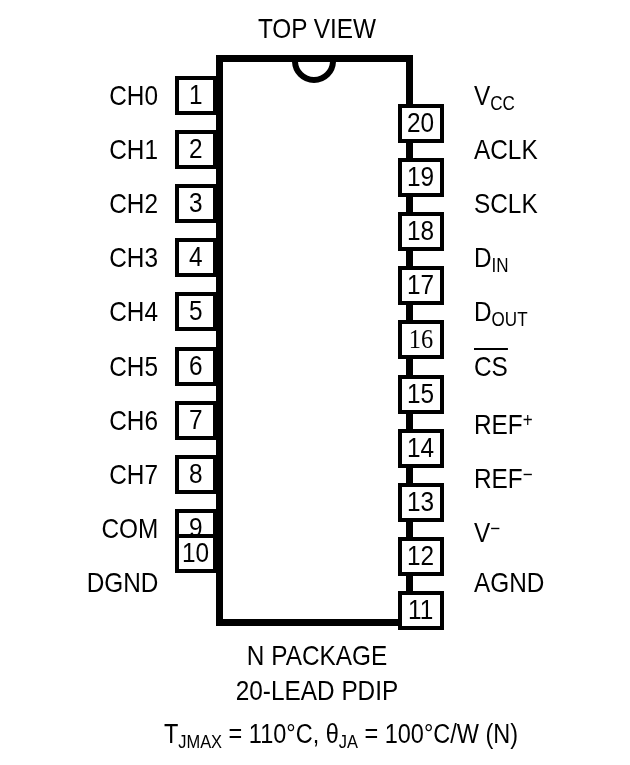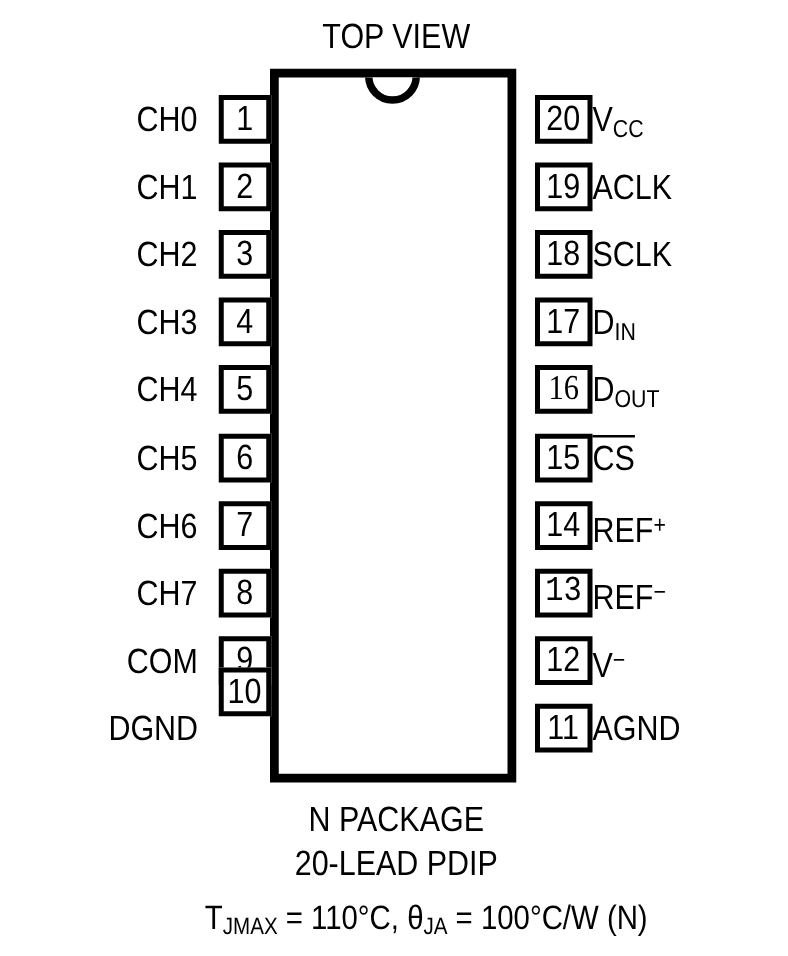--- a/index.html
+++ b/index.html
@@ -62,21 +62,21 @@
     position: absolute;
     height: 39px;
     border: 4px solid var(--ink, #000000);
     box-sizing: border-box;
     background: #ffffff;
     text-align: center;
     font-size: 28px;
     line-height: 30px;
   }
   .pin-box.left  { left: 175px; width: 42px; }
-  .pin-box.right { left: 428px; width: 46px; }
+  .pin-box.right { left: 398px; width: 46px; margin-top: 28px; }
   .pin-num {
     display: inline-block;
     transform: scaleX(0.87);
     transform-origin: 50% 50%;
   }
 
   .pin-label {
     position: absolute;
     height: 39px;
     line-height: 39px;
@@ -172,21 +172,21 @@
       <div class="pin-box right" style="top: 184px;"><span class="pin-num">18</span></div>
       <div class="pin-label right" style="top: 184px;"><span>SCLK</span></div>
       <div class="pin-box right" style="top: 238px;"><span class="pin-num">17</span></div>
       <div class="pin-label right" style="top: 238px;"><span>D</span><span class="sub">IN</span></div>
       <div class="pin-box right" style="top: 292px; font-family: Liberation Serif, serif;"><span class="pin-num">16</span></div>
       <div class="pin-label right" style="top: 292px;"><span>D</span><span class="sub">OUT</span></div>
       <div class="pin-box right" style="top: 347px;"><span class="pin-num">15</span></div>
       <div class="pin-label right" style="top: 347px;"><span class="ovl">CS</span></div>
       <div class="pin-box right" style="top: 401px;"><span class="pin-num">14</span></div>
       <div class="pin-label right" style="top: 401px;"><span>REF</span><span class="sup">+</span></div>
-      <div class="pin-box right" style="top: 455px; font-family: Liberation Mono, monospace;"><span class="pin-num">13</span></div>
+      <div class="pin-box right" style="top: 455px;"><span class="pin-num">13</span></div>
       <div class="pin-label right" style="top: 455px;"><span>REF</span><span class="sup">−</span></div>
       <div class="pin-box right" style="top: 509px;"><span class="pin-num">12</span></div>
       <div class="pin-label right" style="top: 509px;"><span>V</span><span class="sup">−</span></div>
       <div class="pin-box right" style="top: 563px;"><span class="pin-num">11</span></div>
       <div class="pin-label right" style="top: 563px;"><span>AGND</span></div>
     </div>
 
   <div class="pkg-line first">N PACKAGE</div>
   <div class="pkg-line second">20-LEAD PDIP</div>
 

